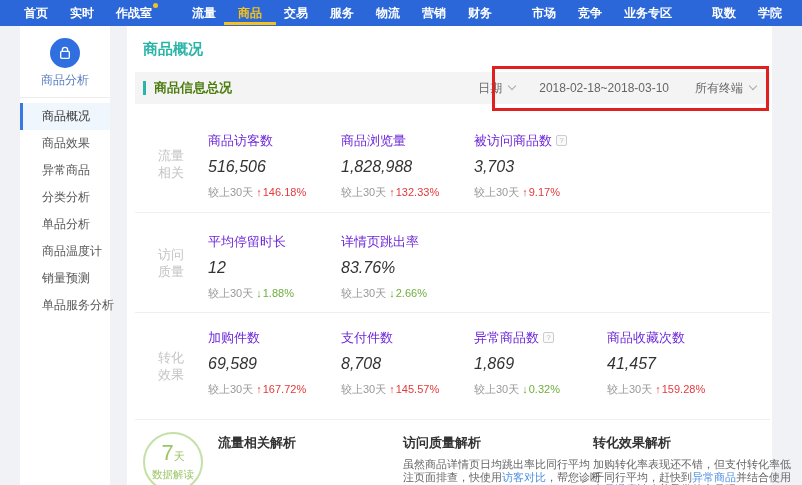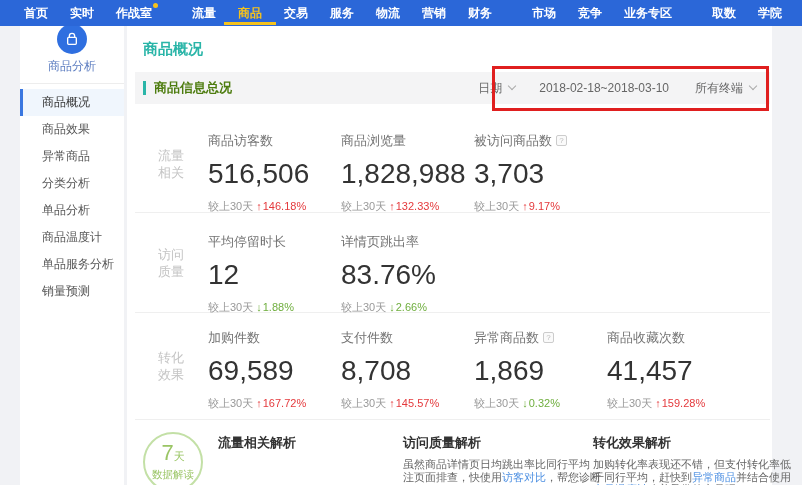--- a/index.html
+++ b/index.html
@@ -12,21 +12,21 @@
   .nav-item { position:relative; color:#fff; font-size:12px; font-weight:bold; height:26px;
               line-height:26px; margin-right:18px; padding:0 2px; cursor:pointer; white-space:nowrap; }
   .nav-item.active { color:#f5c21c; }
   .nav-item.active::after { content:""; position:absolute; left:-12px; right:-12px; bottom:1px;
               height:3px; background:#f5c21c; }
   .nav-dot { position:absolute; top:3px; right:-4px; width:5px; height:5px; border-radius:50%;
              background:#f5c21c; }
   .nav-sep { width:1px; height:12px; background:rgba(255,255,255,.4); margin-right:18px; }
 
   
-  .sidebar { position:absolute; left:20px; top:12px; bottom:0; width:104px; background:#fff; }
+  .sidebar { position:absolute; left:20px; top:26px; bottom:0; width:90px; background:#fff; }
   .sb-head { text-align:center; padding-top:12px; }
   .sb-icon { width:30px; height:30px; border-radius:50%; background:#2f6fe0;
              display:inline-flex; align-items:center; justify-content:center; }
   .sb-title { margin-top:4px; font-size:12px; color:#5b7cc0; }
   .sb-divider { height:1px; background:#ededed; margin-top:8px; }
   .sb-menu { margin-top:5px; }
   .sb-item { height:27px; line-height:27px; padding-left:19px; font-size:12px; color:#555;
              border-left:3px solid transparent; cursor:pointer; white-space:nowrap; }
   .sb-item.active { border-left-color:#3a77e0; background:#f0f6fd; color:#333; }
 
@@ -50,26 +50,26 @@
 
   
   .rows { position:absolute; left:0; top:90px; width:645px; }
   .divider { height:1px; background:#efefef; margin-left:8px; width:635px; }
   .metric-row { display:flex; }
   .row-1 { height:96px; } .row-2 { height:99px; } .row-3 { height:106px; }
   .group-cell { width:81px; display:flex; align-items:center; }
   .group-label { width:30px; margin-left:31px; font-size:13px; color:#c4c4c4; line-height:17px; }
   .metric { width:133px; padding-top:16px; }
   .row-2 .metric { padding-top:20px; }
-  .m-label { font-size:13px; color:#737373; white-space:nowrap; }
+  .m-label { font-size:13px; color:#6d28d9; white-space:nowrap; }
   .help-icon { display:inline-block; width:11px; height:11px; line-height:10px; text-align:center;
                font-size:8px; color:#bbb; border:1px solid #ccc; border-radius:2px; margin-left:4px;
                vertical-align:2px; background:#fafafa; cursor:pointer; }
   .help-icon::before { content:"?"; }
-  .m-value { margin-top:8px; font-size:28px; color:#333; white-space:nowrap; }
+  .m-value { margin-top:8px; font-size:16px; color:#333; white-space:nowrap;font-style:italic; }
   .m-cmp { margin-top:9px; font-size:11px; color:#999; white-space:nowrap; }
   .m-delta { margin-left:3px; }
   .m-delta[data-dir="up"]   { color:#e4393c; }
   .m-delta[data-dir="down"] { color:#6fae3e; }
   .m-delta[data-dir="up"]::before   { content:"↑"; font-weight:bold; margin-right:1px; }
   .m-delta[data-dir="down"]::before { content:"↓"; font-weight:bold; margin-right:1px; }
 
   
   .insights { position:relative; height:65px; }
   .badge-circle { position:absolute; left:16px; top:12px; width:60px; height:60px;
@@ -121,22 +121,22 @@
     <div class="sb-title">商品分析</div>
   </div>
   <div class="sb-divider"></div>
   <div class="sb-menu">
     <div class="sb-item active">商品概况</div>
     <div class="sb-item">商品效果</div>
     <div class="sb-item">异常商品</div>
     <div class="sb-item">分类分析</div>
     <div class="sb-item">单品分析</div>
     <div class="sb-item">商品温度计</div>
+    <div class="sb-item">销量预测</div>
     <div class="sb-item">单品服务分析</div>
-    <div class="sb-item">销量预测</div>
   </div>
 </div>
 
 <div class="main">
   <div class="page-title">商品概况</div>
 
   <div class="section-bar">
     <span class="accent"></span>
     <span class="section-title">商品信息总况</span>
     <span class="filters">

